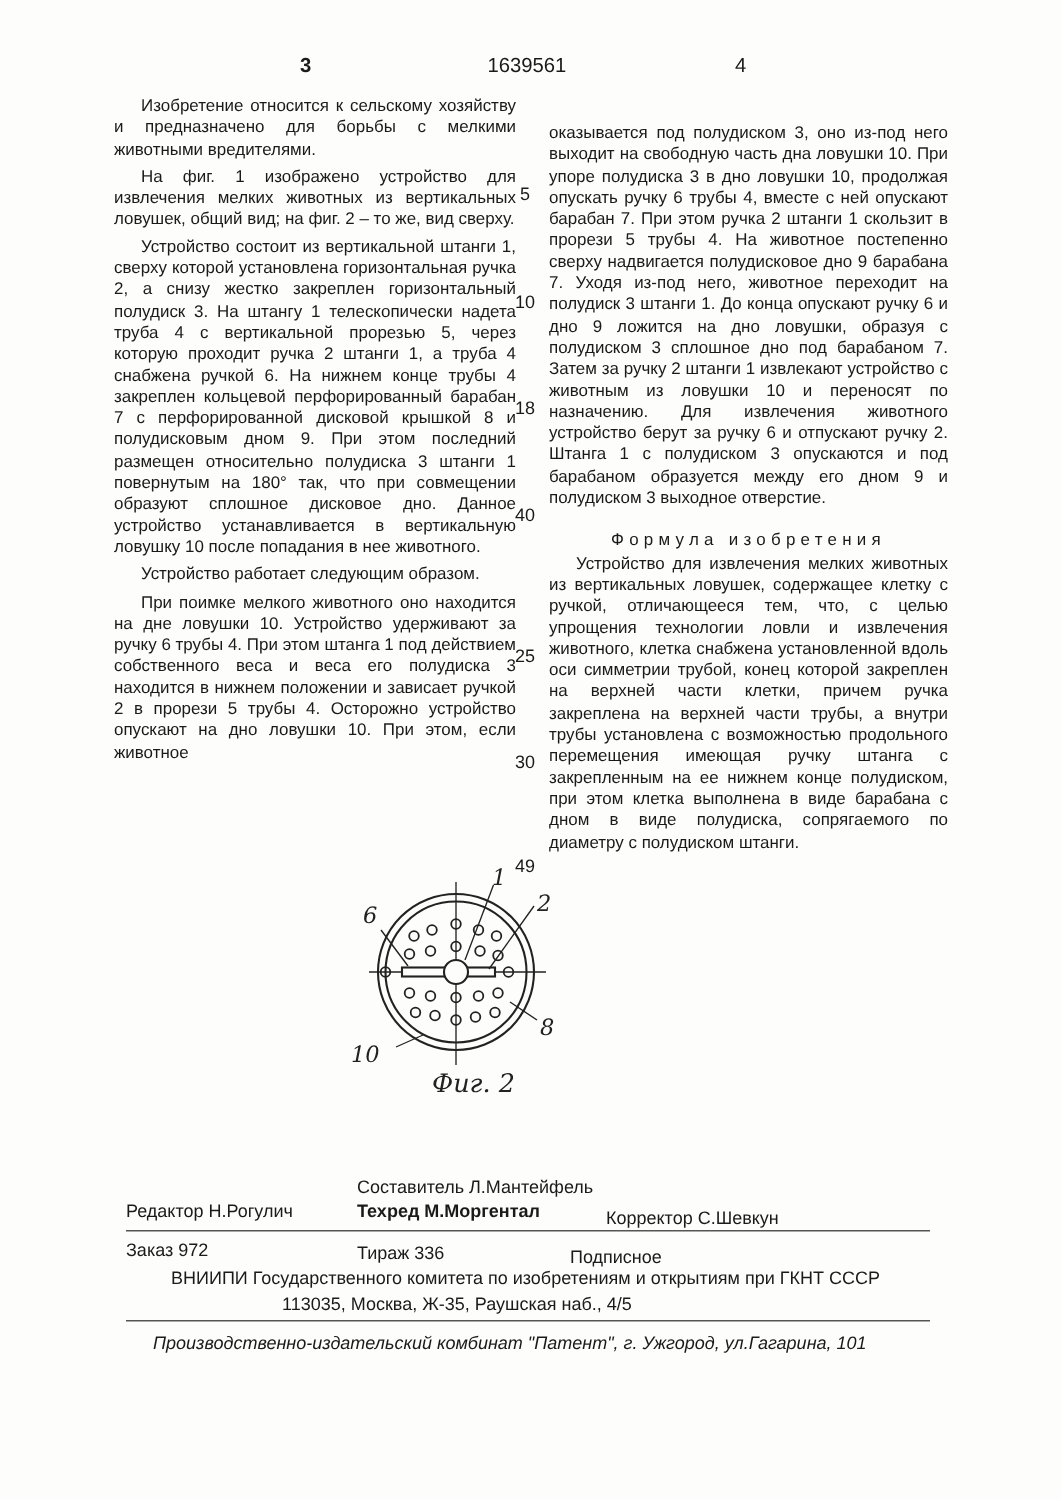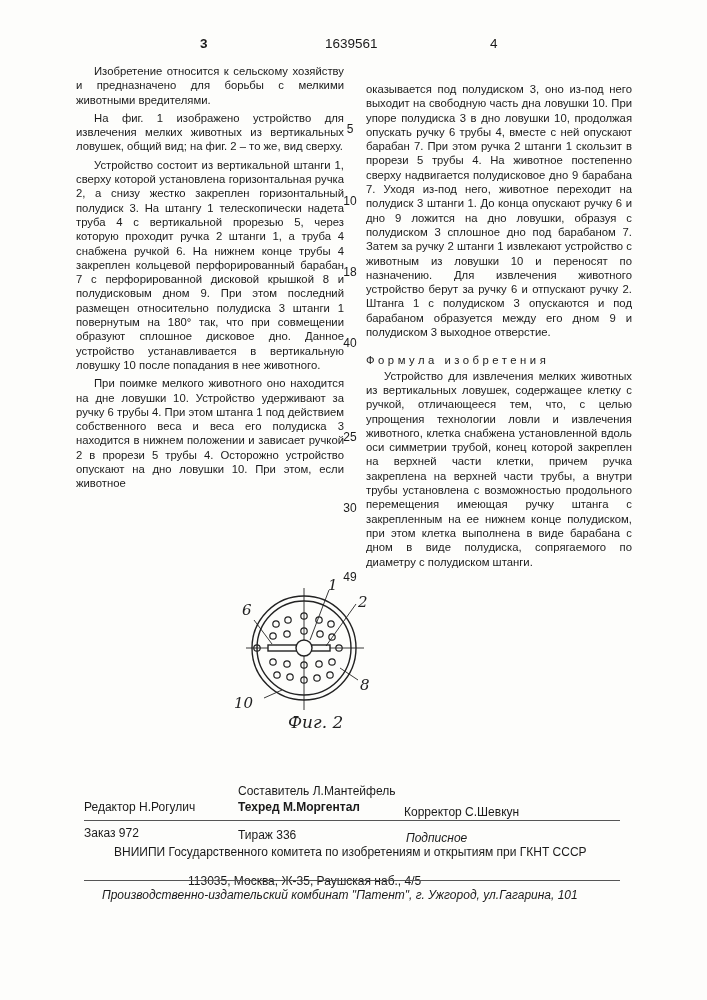--- a/index.html
+++ b/index.html
@@ -6,38 +6,39 @@
   body { width: 707px; height: 1000px; position: relative; overflow: hidden;
          font-family: "Liberation Sans", sans-serif; color: #1a1a1a; }
   .hdr { position: absolute; top: 36px; font-size: 13.5px; }
   #hdr-left { left: 200px; font-weight: bold; }
   #hdr-num { left: 325px; }
   #hdr-right { left: 490px; }
   .col { position: absolute; font-size: 11.3px; line-height: 14.3px; text-align: justify; }
   #col-left { left: 76px; top: 64px; width: 268px; }
   #col-right { left: 366px; top: 82px; width: 266px; }
   .col p { margin: 0 0 4px 0; text-indent: 18px; }
-  .col p.heading { text-indent: 0; letter-spacing: 3.5px; margin: 14px 0 1px 0; }
+  .col p.heading { text-align: center; text-indent: 0; letter-spacing: 3.5px; margin: 14px 0 1px 0; }
   .gutter { position: absolute; left: 0; top: 0; width: 707px; height: 1000px; pointer-events: none; }
   .ln { position: absolute; left: 339px; font-size: 12px; width: 22px; text-align: center; }
   #fig { position: absolute; left: 226px; top: 576px; width: 175px; height: 160px; }
   .imprint { position: absolute; font-size: 12px; white-space: nowrap; }
   .rule { position: absolute; left: 84px; width: 536px; height: 0; border-top: 1px solid #555; }
 </style>
 </head>
 <body>
 
 <div id="hdr-left" class="hdr">3</div>
 <div id="hdr-num" class="hdr">1639561</div>
 <div id="hdr-right" class="hdr">4</div>
 
 <div id="col-left" class="col">
   <p>Изобретение относится к сельскому хозяйству и предназначено для борьбы с мелкими животными вредителями.</p>
   <p>На фиг. 1 изображено устройство для извлечения мелких животных из вертикальных ловушек, общий вид; на фиг. 2 – то же, вид сверху.</p>
   <p>Устройство состоит из вертикальной штанги 1, сверху которой установлена горизонтальная ручка 2, а снизу жестко закреплен горизонтальный полудиск 3. На штангу 1 телескопически надета труба 4 с вертикальной прорезью 5, через которую проходит ручка 2 штанги 1, а труба 4 снабжена ручкой 6. На нижнем конце трубы 4 закреплен кольцевой перфорированный барабан 7 с перфорированной дисковой крышкой 8 и полудисковым дном 9. При этом последний размещен относительно полудиска 3 штанги 1 повернутым на 180° так, что при совмещении образуют сплошное дисковое дно. Данное устройство устанавливается в вертикальную ловушку 10 после попадания в нее животного.</p>
+  <p>Устройство работает следующим образом.</p>
   <p>При поимке мелкого животного оно находится на дне ловушки 10. Устройство удерживают за ручку 6 трубы 4. При этом штанга 1 под действием собственного веса и веса его полудиска 3 находится в нижнем положении и зависает ручкой 2 в прорези 5 трубы 4. Осторожно устройство опускают на дно ловушки 10. При этом, если животное</p>
 </div>
 
 <div id="col-right" class="col">
   <p style="text-indent:0">оказывается под полудиском 3, оно из-под него выходит на свободную часть дна ловушки 10. При упоре полудиска 3 в дно ловушки 10, продолжая опускать ручку 6 трубы 4, вместе с ней опускают барабан 7. При этом ручка 2 штанги 1 скользит в прорези 5 трубы 4. На животное постепенно сверху надвигается полудисковое дно 9 барабана 7. Уходя из-под него, животное переходит на полудиск 3 штанги 1. До конца опускают ручку 6 и дно 9 ложится на дно ловушки, образуя с полудиском 3 сплошное дно под барабаном 7. Затем за ручку 2 штанги 1 извлекают устройство с животным из ловушки 10 и переносят по назначению. Для извлечения животного устройство берут за ручку 6 и отпускают ручку 2. Штанга 1 с полудиском 3 опускаются и под барабаном образуется между его дном 9 и полудиском 3 выходное отверстие.</p>
   <p class="heading">Формула изобретения</p>
   <p>Устройство для извлечения мелких животных из вертикальных ловушек, содержащее клетку с ручкой, отличающееся тем, что, с целью упрощения технологии ловли и извлечения животного, клетка снабжена установленной вдоль оси симметрии трубой, конец которой закреплен на верхней части клетки, причем ручка закреплена на верхней части трубы, а внутри трубы установлена с возможностью продольного перемещения имеющая ручку штанга с закрепленным на ее нижнем конце полудиском, при этом клетка выполнена в виде барабана с дном в виде полудиска, сопрягаемого по диаметру с полудиском штанги.</p>
 </div>
 
 <div class="gutter">
@@ -100,17 +101,17 @@
   </g>
 </svg>
 
 <div class="imprint" style="left:238px; top:784px;">Составитель Л.Мантейфель</div>
 <div class="imprint" style="left:84px; top:800px;">Редактор Н.Рогулич</div>
 <div class="imprint" style="left:238px; top:800px;font-weight:bold;">Техред М.Моргентал</div>
 <div class="imprint" style="left:404px; top:805px;">Корректор С.Шевкун</div>
 <div class="rule" style="top:820px;"></div>
 <div class="imprint" style="left:84px; top:826px;">Заказ 972</div>
 <div class="imprint" style="left:238px; top:828px;">Тираж 336</div>
-<div class="imprint" style="left:406px; top:831px;font-style:italic;">Подписное</div>
+<div class="imprint" style="left:380px; top:831px;">Подписное</div>
 <div class="imprint" style="left:114px; top:845px;">ВНИИПИ Государственного комитета по изобретениям и открытиям при ГКНТ СССР</div>
-<div class="imprint" style="left:188px; top:862px;margin-top:12px;">113035, Москва, Ж-35, Раушская наб., 4/5</div>
+<div class="imprint" style="left:188px; top:862px;">113035, Москва, Ж-35, Раушская наб., 4/5</div>
 <div class="rule" style="top:880px;"></div>
 <div class="imprint" style="left:102px; top:888px;font-style:italic;">Производственно-издательский комбинат "Патент", г. Ужгород, ул.Гагарина, 101</div>
 
 </body></html>

